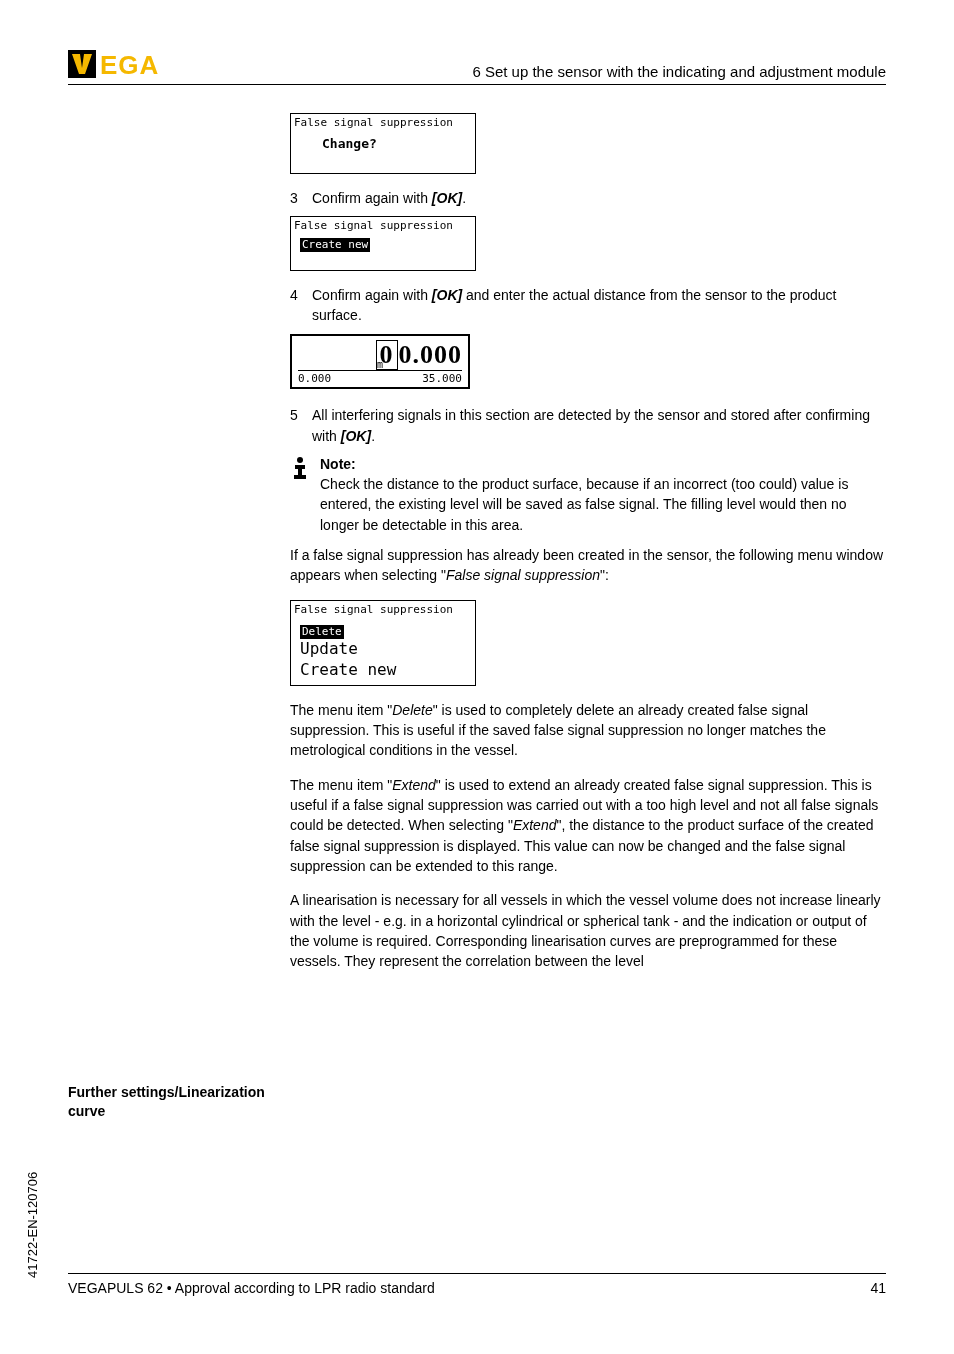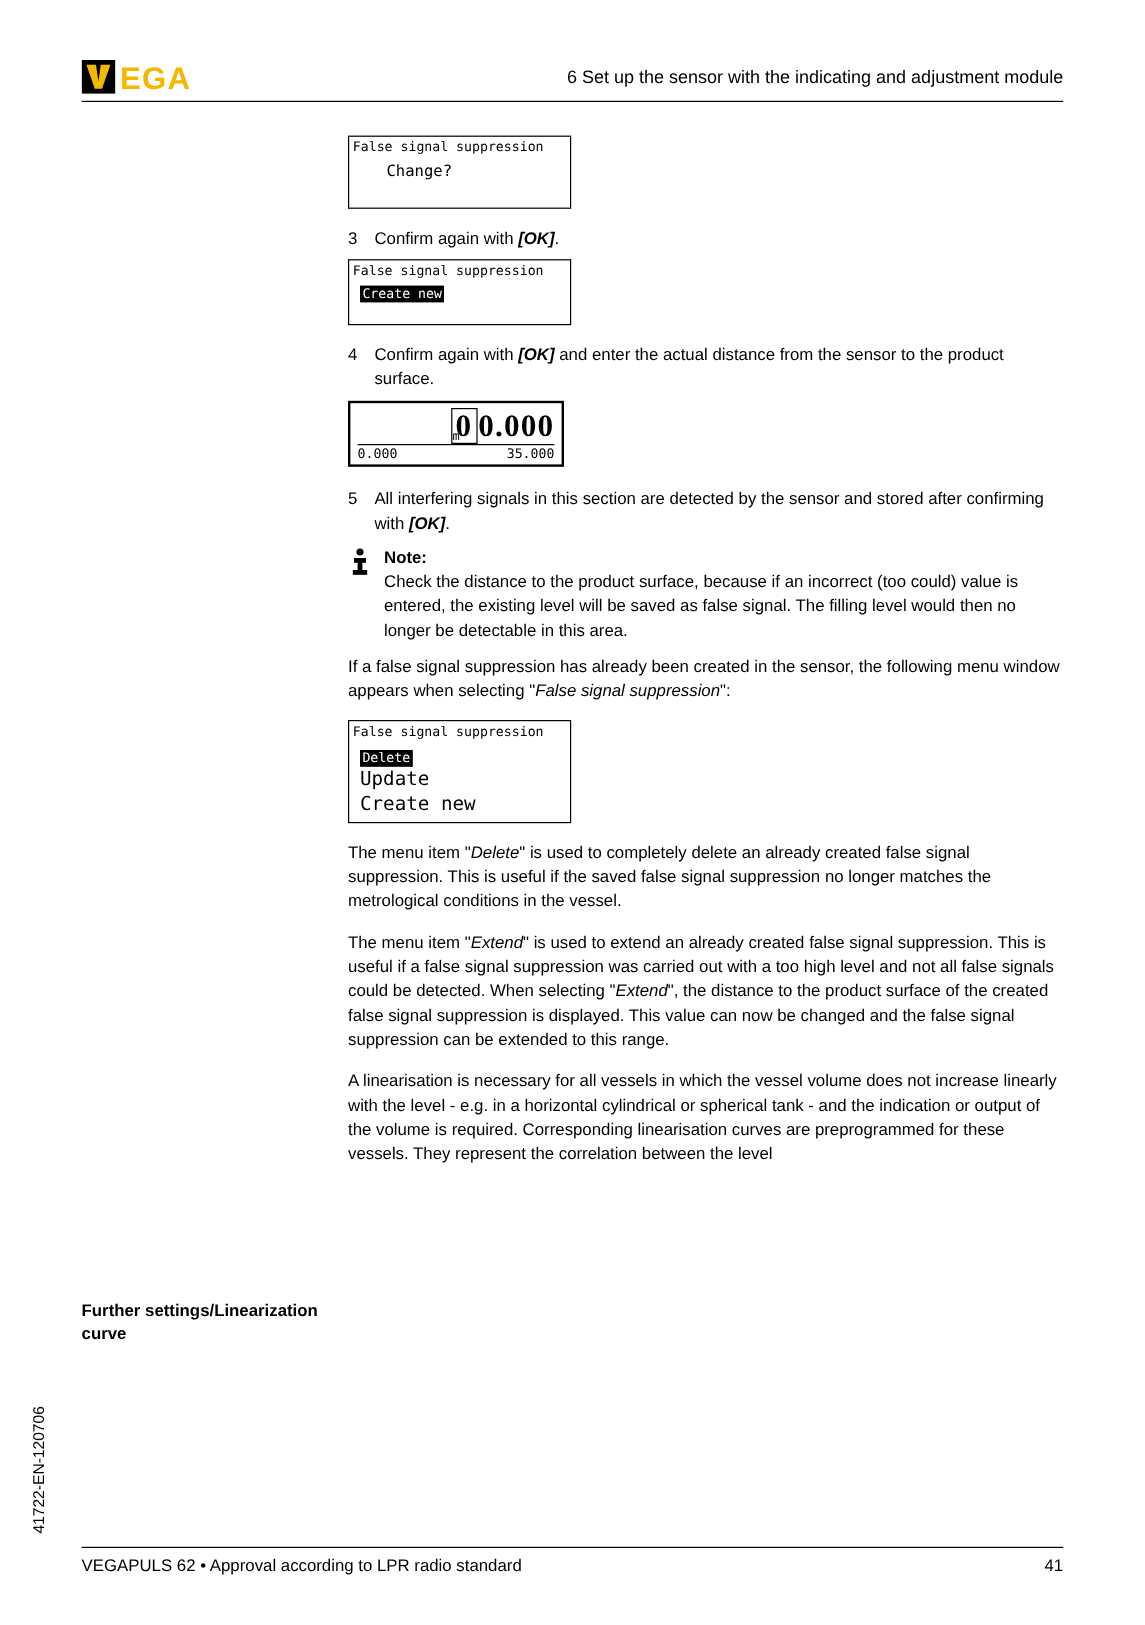--- a/index.html
+++ b/index.html
@@ -12,21 +12,21 @@
     width: 954px;
     position: relative;
   }
   .page {
     padding: 48px 68px 40px 68px;
     position: relative;
     min-height: 1260px;
   }
   .header-row {
     display: flex;
-    align-items: center;
+    align-items: flex-end;
     border-bottom: 1px solid #000;
     padding-bottom: 4px;
     margin-bottom: 28px;
     gap: 13px;
   }
   .logo {
     flex: 0 0 auto;
     margin-right: 20px;
   }
   .logo svg { display: block; }
@@ -46,21 +46,21 @@
     line-height: 1.3;
     padding: 2px 3px 6px 3px;
     margin-bottom: 14px;
     background: #fff;
   }
   .lcd-title {
     font-size: 11px;
   }
   .lcd-change {
     font-family: "Lucida Console", Monaco, monospace;
-    font-weight: normal;
+    font-weight: bold;
     font-size: 13px;
     padding: 6px 0 14px 28px;
   }
   .lcd-inverted {
     display: inline-block;
     background: #000;
     color: #fff;
     padding: 0 2px;
     margin: 4px 0 12px 6px;
     font-family: "Lucida Console", Monaco, monospace;
@@ -153,21 +153,21 @@
     left: 40px;
     bottom: 70px;
     transform: rotate(-90deg);
     transform-origin: left bottom;
     font-size: 13px;
   }
   .footer {
     position: absolute;
     left: 68px;
     right: 68px;
-    bottom: 36px;
+    bottom: 52px;
     border-top: 1px solid #000;
     padding-top: 6px;
     display: flex;
     justify-content: space-between;
     font-size: 14px;
   }
 </style>
 </head>
 <body>
 

